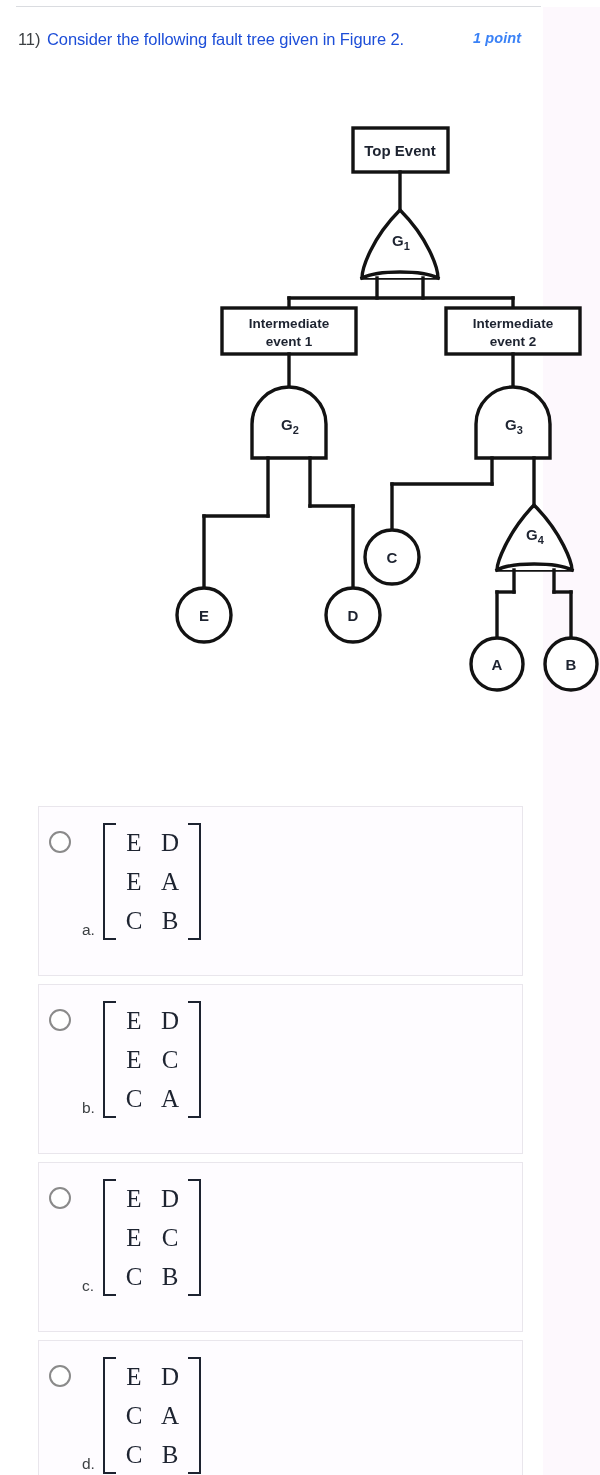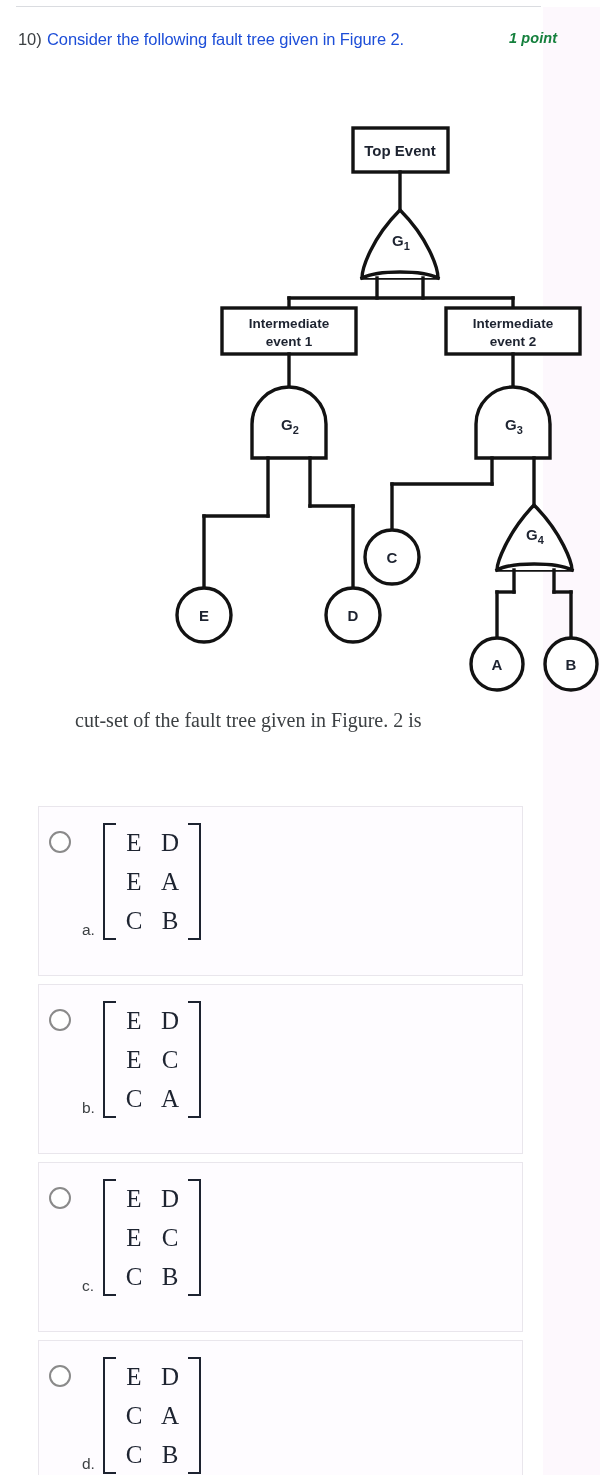--- a/index.html
+++ b/index.html
@@ -61,23 +61,22 @@
     color: #1d4ed8;
     letter-spacing: -0.1px;
   }
   .points {
     position: absolute;
     left: 473px;
     top: 30px;
     font-size: 14.5px;
     font-weight: bold;
     font-style: italic;
-    color: #15803d;
+    color: #3b82f6;
     letter-spacing: 0.1px;
-    margin-left: 36px;
   }
 
   
   .figure {
     position: absolute;
     left: 0;
     top: 110px;
     width: 516px;
     height: 585px;
     text-align: center;
@@ -161,21 +160,21 @@
     vertical-align: middle;
   }
 </style>
 </head>
 <body>
 
 <div class="right-tint"></div>
 <div class="top-divider"></div>
 
 <div class="q-head">
-  <span class="q-num">10)</span>
+  <span class="q-num">11)</span>
   <span class="q-text">Consider the following fault tree given in Figure 2.</span>
 </div>
 <div class="points">1 point</div>
 
 <div class="figure">
 <svg width="600" height="585" viewBox="0 0 600 585" xmlns="http://www.w3.org/2000/svg">
   <g fill="none" stroke="#121212" stroke-width="3.4" stroke-linecap="square">
 
     <rect x="353" y="18" width="95" height="44" fill="#ffffff"></rect>
 
@@ -248,21 +247,20 @@
     <text x="204" y="511">E</text>
     <text x="353" y="511">D</text>
     <text x="392" y="453">C</text>
     <text x="497" y="560">A</text>
     <text x="571" y="560">B</text>
   </g>
 </svg>
 </div>
 
 <div class="prompt">
-  <span class="l2">cut-set of the fault tree given in Figure. 2 is</span>
 </div>
 
 <div class="options">
   <div class="option">
     <div class="radio"></div>
     <div class="matrix-wrap">
       <div class="brk brk-l"></div>
       <table class="matrix">
         <tbody>
             <tr>

